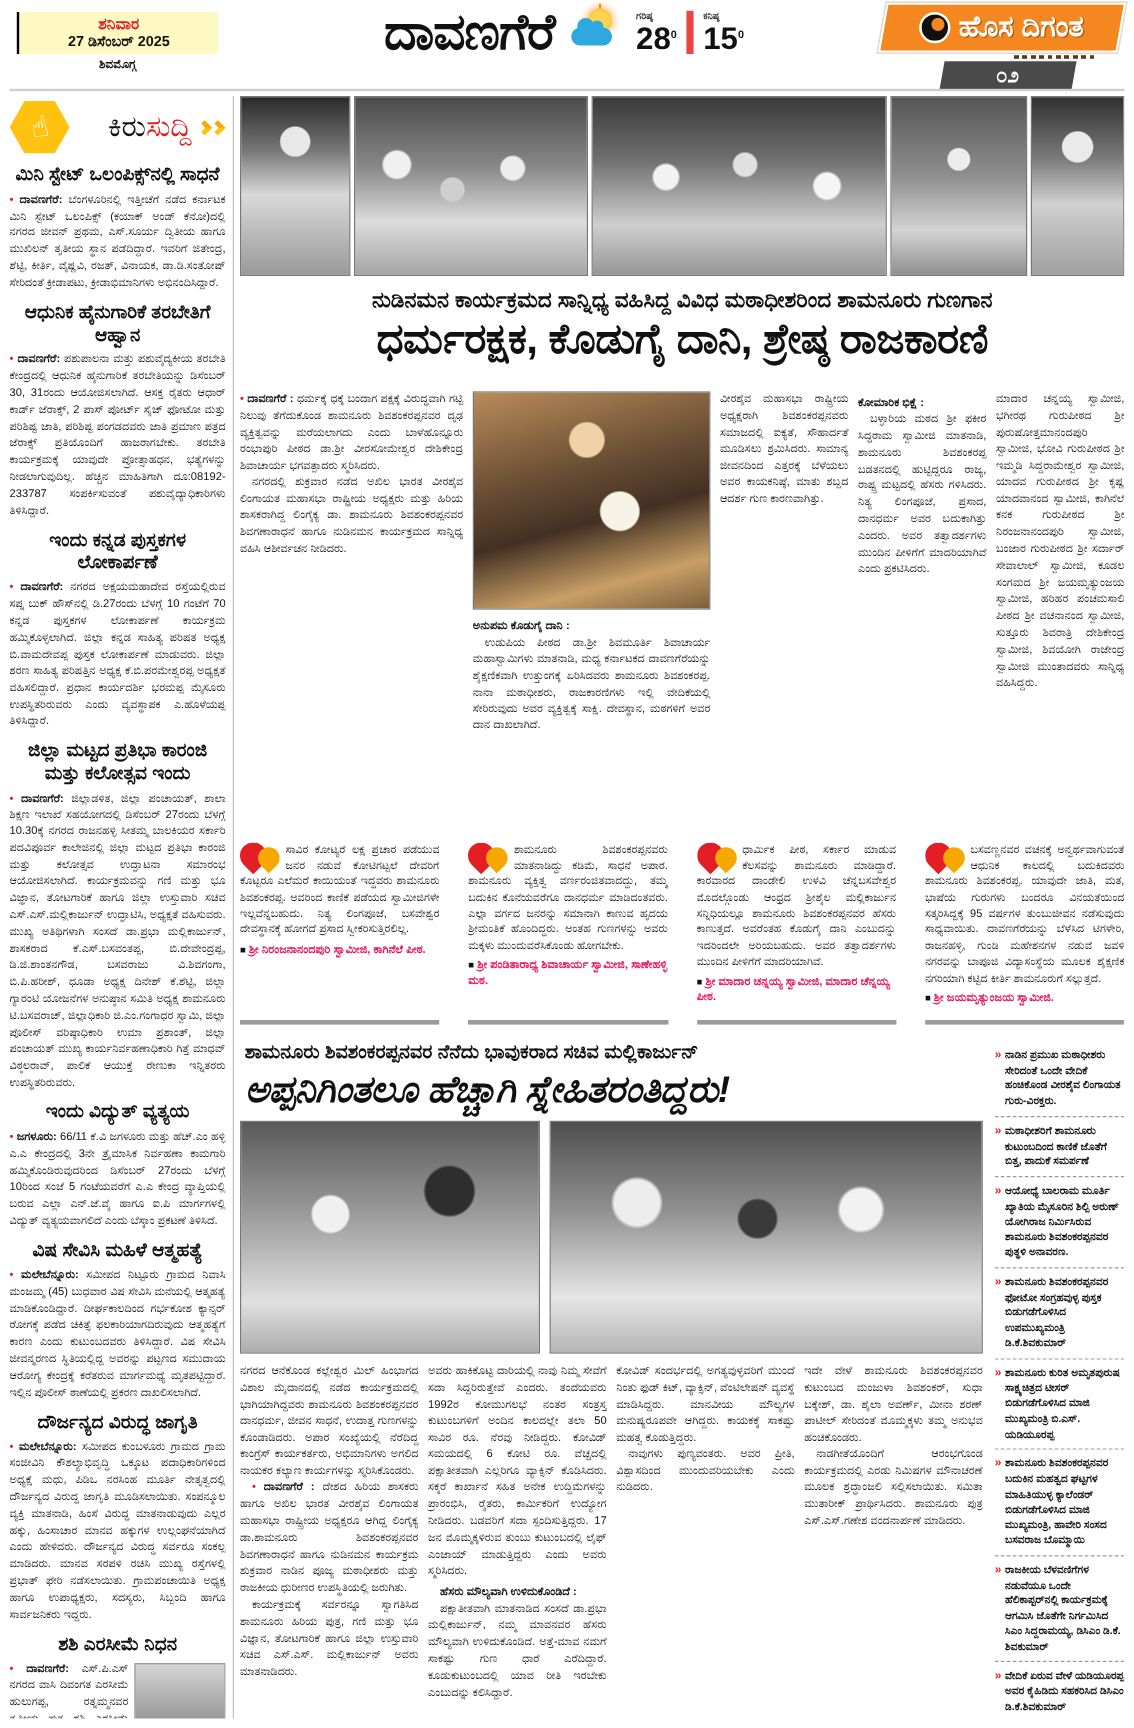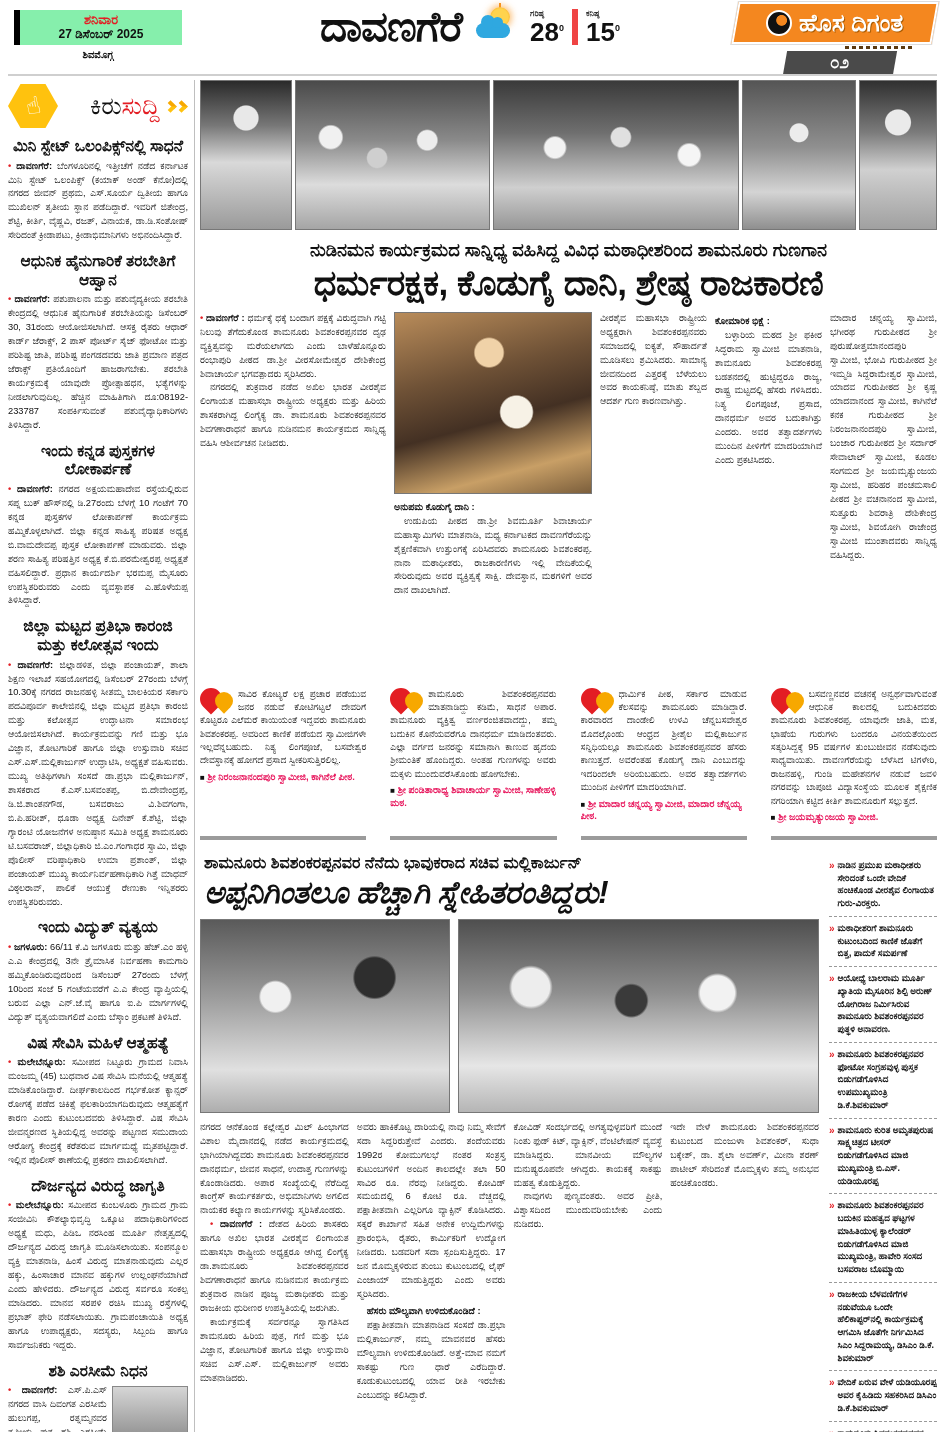--- a/index.html
+++ b/index.html
@@ -3,21 +3,21 @@
 <meta charset="utf-8">
 <style>
   * { box-sizing: border-box; margin: 0; padding: 0; }
   html,body { width:945px; height:1440px; background:#ffffff;
     font-family:"Liberation Sans","DejaVu Sans",sans-serif; color:#111; }
   .page { position:relative; width:945px; height:1440px; overflow:hidden; background:#fff; }
 
   
   .header { position:absolute; top:0; left:0; right:0; height:72px; }
   .date-box { position:absolute; left:14px; top:10px; width:168px; }
-  .date-bar { background:#86efac; border-left:6px solid #000000; padding:3px 2px; text-align:center; }
+  .date-bar { background:#fef9c3; border-left:2px solid #000000; padding:3px 2px; text-align:center; }
   .day { color:#e31e24; font-weight:bold; font-size:13px; line-height:1.1; }
   .date { color:#111; font-weight:bold; font-size:12px; line-height:1.2; }
   .city { text-align:center; font-size:10px; margin-top:4px; font-weight:bold; }
   .head-center { position:absolute; left:255px; top:6px; width:430px; display:flex; align-items:center; justify-content:center; gap:12px; }
   .edition-title { font-size:42px; font-weight:900; letter-spacing:-1px; line-height:1; }
   .weather { display:flex; align-items:center; gap:8px; }
   .wicon { position:relative; width:48px; height:40px; }
   .sun { position:absolute; left:16px; top:0; width:20px; height:20px; border-radius:50%;
     background:radial-gradient(circle,#ffd34d 0 55%, #f7941d 100%); box-shadow:0 0 6px 2px rgba(247,148,29,.55); }
   .ray { position:absolute; left:25px; top:-4px; width:2px; height:6px; background:#f7941d; }
@@ -81,21 +81,21 @@
   .bw4 { flex:1.1; background:
     radial-gradient(circle at 50% 35%, #ececec 0 8%, transparent 9%),
     linear-gradient(180deg,#555,#909090 45%,#d4d4d4 75%,#8f8f8f); }
   .bw5 { flex:0 0 78px; background:
     radial-gradient(circle at 50% 28%, #eaeaea 0 11%, transparent 12%),
     linear-gradient(180deg,#303030,#7c7c7c 35%,#d0d0d0 60%,#a0a0a0); }
 
   .kicker1 { text-align:center; font-size:18px; font-weight:bold; margin-top:10px; }
   .headline1 { text-align:center; font-size:35px; font-weight:900; letter-spacing:-0.5px; line-height:1.05; margin-top:4px; }
 
-  .art1-body { display:flex; gap:8px; margin-top:10px; height:352px; overflow:hidden; }
+  .art1-body { display:flex; gap:8px; margin-top:24px; height:352px; overflow:hidden; }
   .art1-body p, .art2-cols p { font-size:9.3px; line-height:1.5; text-align:justify; }
   .art1-body p + p, .art2-cols p + p { text-indent:10px; }
   .a1col { flex:1; }
   .a1lead { flex:0 0 186px; }
   .photoblock { flex:0 0 198px; display:flex; flex-direction:column; }
   .colorph { height:182px; border:1px solid #777; background:
     radial-gradient(circle at 48% 22%, #f0d2a8 0 8%, transparent 9%),
     radial-gradient(circle at 62% 55%, #f7f2e6 0 10%, transparent 11%),
     linear-gradient(165deg,#b98c5a,#6e5136 35%,#433023 58%,#c89f66 82%,#7c5f3c); margin-bottom:4px; }
   .subhead { font-weight:900; font-size:9.6px; margin-top:3px; }
@@ -317,20 +317,21 @@
             <p>ಅವರು ಹಾಕಿಕೊಟ್ಟ ದಾರಿಯಲ್ಲಿ ನಾವು ನಿಮ್ಮ ಸೇವೆಗೆ ಸದಾ ಸಿದ್ದರಿರುತ್ತೇವೆ ಎಂದರು. ತಂದೆಯವರು 1992ರ ಕೋಮುಗಲಭೆ ನಂತರ ಸಂತ್ರಸ್ತ ಕುಟುಂಬಗಳಿಗೆ ಅಂದಿನ ಕಾಲದಲ್ಲೇ ತಲಾ 50 ಸಾವಿರ ರೂ. ನೆರವು ನೀಡಿದ್ದರು. ಕೋವಿಡ್ ಸಮಯದಲ್ಲಿ 6 ಕೋಟಿ ರೂ. ವೆಚ್ಚದಲ್ಲಿ ಪಕ್ಷಾತೀತವಾಗಿ ಎಲ್ಲರಿಗೂ ವ್ಯಾಕ್ಸಿನ್ ಕೊಡಿಸಿದರು. ಸಕ್ಕರೆ ಕಾರ್ಖಾನೆ ಸಹಿತ ಅನೇಕ ಉದ್ದಿಮೆಗಳನ್ನು ಪ್ರಾರಂಭಿಸಿ, ರೈತರು, ಕಾರ್ಮಿಕರಿಗೆ ಉದ್ಯೋಗ ನೀಡಿದರು. ಬಡವರಿಗೆ ಸದಾ ಸ್ಪಂದಿಸುತ್ತಿದ್ದರು. 17 ಜನ ಮೊಮ್ಮಕ್ಕಳಿರುವ ತುಂಬು ಕುಟುಂಬದಲ್ಲಿ ಲೈಫ್ ಎಂಜಾಯ್ ಮಾಡುತ್ತಿದ್ದರು ಎಂದು ಅವರು ಸ್ಮರಿಸಿದರು.</p>
             <p class="subhead">ಹೆಸರು ಮೌಲ್ಯವಾಗಿ ಉಳಿದುಕೊಂಡಿದೆ :</p>
             <p>ಪಕ್ಷಾತೀತವಾಗಿ ಮಾತನಾಡಿದ ಸಂಸದೆ ಡಾ.ಪ್ರಭಾ ಮಲ್ಲಿಕಾರ್ಜುನ್, ನಮ್ಮ ಮಾವನವರ ಹೆಸರು ಮೌಲ್ಯವಾಗಿ ಉಳಿದುಕೊಂಡಿದೆ. ಅತ್ತೆ-ಮಾವ ನಮಗೆ ಸಾಕಷ್ಟು ಗುಣ ಧಾರೆ ಎರೆದಿದ್ದಾರೆ. ಕೂಡುಕುಟುಂಬದಲ್ಲಿ ಯಾವ ರೀತಿ ಇರಬೇಕು ಎಂಬುದನ್ನು ಕಲಿಸಿದ್ದಾರೆ.</p>
           </div>
           <div class="a2col">
             <p>ಕೋವಿಡ್ ಸಂದರ್ಭದಲ್ಲಿ ಅಗತ್ಯವುಳ್ಳವರಿಗೆ ಮುಂದೆ ನಿಂತು ಫುಡ್ ಕಿಟ್, ವ್ಯಾಕ್ಸಿನ್, ವೆಂಟಿಲೇಷನ್ ವ್ಯವಸ್ಥೆ ಮಾಡಿಸಿದ್ದರು. ಮಾನವೀಯ ಮೌಲ್ಯಗಳ ಮನುಷ್ಯರೂಪವೇ ಆಗಿದ್ದರು. ಕಾಯಕಕ್ಕೆ ಸಾಕಷ್ಟು ಮಹತ್ವ ಕೊಡುತ್ತಿದ್ದರು.</p>
             <p>ನಾವುಗಳು ಪುಣ್ಯವಂತರು. ಅವರ ಪ್ರೀತಿ, ವಿಶ್ವಾಸದಿಂದ ಮುಂದುವರಿಯಬೇಕು ಎಂದು ನುಡಿದರು.</p>
           </div>
           <div class="a2col">
             <p>ಇದೇ ವೇಳೆ ಶಾಮನೂರು ಶಿವಶಂಕರಪ್ಪನವರ ಕುಟುಂಬದ ಮಂಜುಳಾ ಶಿವಶಂಕರ್, ಸುಧಾ ಬಕ್ಕೇಶ್, ಡಾ. ಶೈಲಾ ಅವರ್ಣ್, ಮೀನಾ ಶರಣ್ ಪಾಟೀಲ್ ಸೇರಿದಂತೆ ಮೊಮ್ಮಕ್ಕಳು ತಮ್ಮ ಅನುಭವ ಹಂಚಿಕೊಂಡರು.</p>
+            <p>ನಾಡಗೀತೆಯೊಂದಿಗೆ ಆರಂಭಗೊಂಡ ಕಾರ್ಯಕ್ರಮದಲ್ಲಿ ಎರಡು ನಿಮಿಷಗಳ ಮೌನಾಚರಣೆ ಮೂಲಕ ಶ್ರದ್ಧಾಂಜಲಿ ಸಲ್ಲಿಸಲಾಯಿತು. ಸಮಿತಾ ಮುತಾರೀಕ್ ಪ್ರಾರ್ಥಿಸಿದರು. ಶಾಮನೂರು ಪುತ್ರ ಎಸ್.ಎಸ್.ಗಣೇಶ ವಂದನಾರ್ಪಣೆ ಮಾಡಿದರು.</p>
           </div>
         </div>
       </div>
 
       <div class="rail">
         <div class="rail-item">
             <span class="arrow">»</span>
             <span class="rtext">ನಾಡಿನ ಪ್ರಮುಖ ಮಠಾಧೀಶರು ಸೇರಿದಂತೆ ಒಂದೇ ವೇದಿಕೆ ಹಂಚಿಕೊಂಡ ವೀರಶೈವ ಲಿಂಗಾಯತ ಗುರು-ವಿರಕ್ತರು.</span>
           </div>
         <div class="rail-item">

